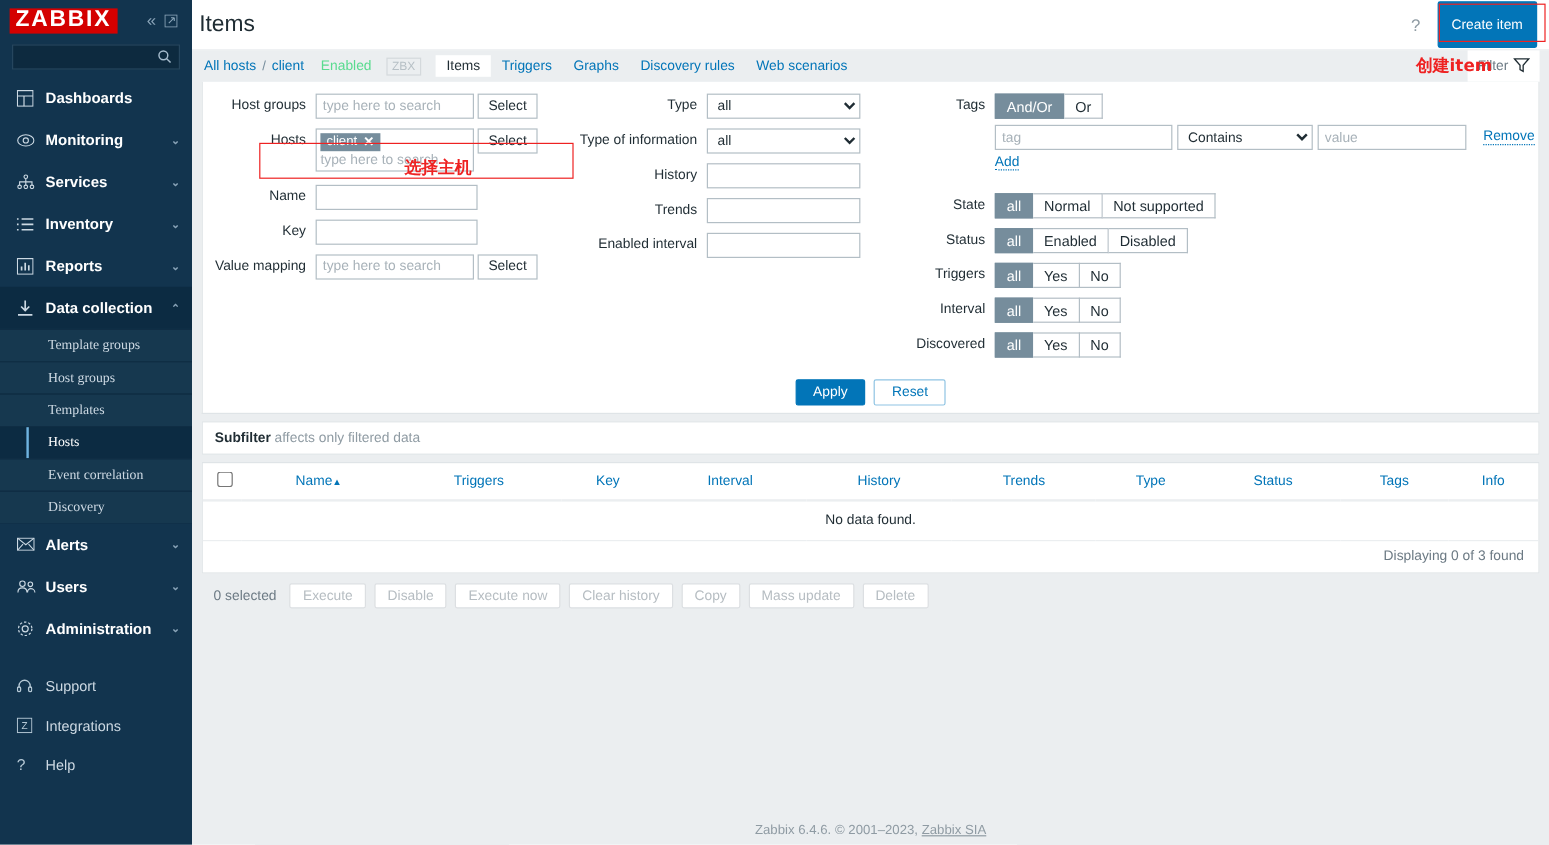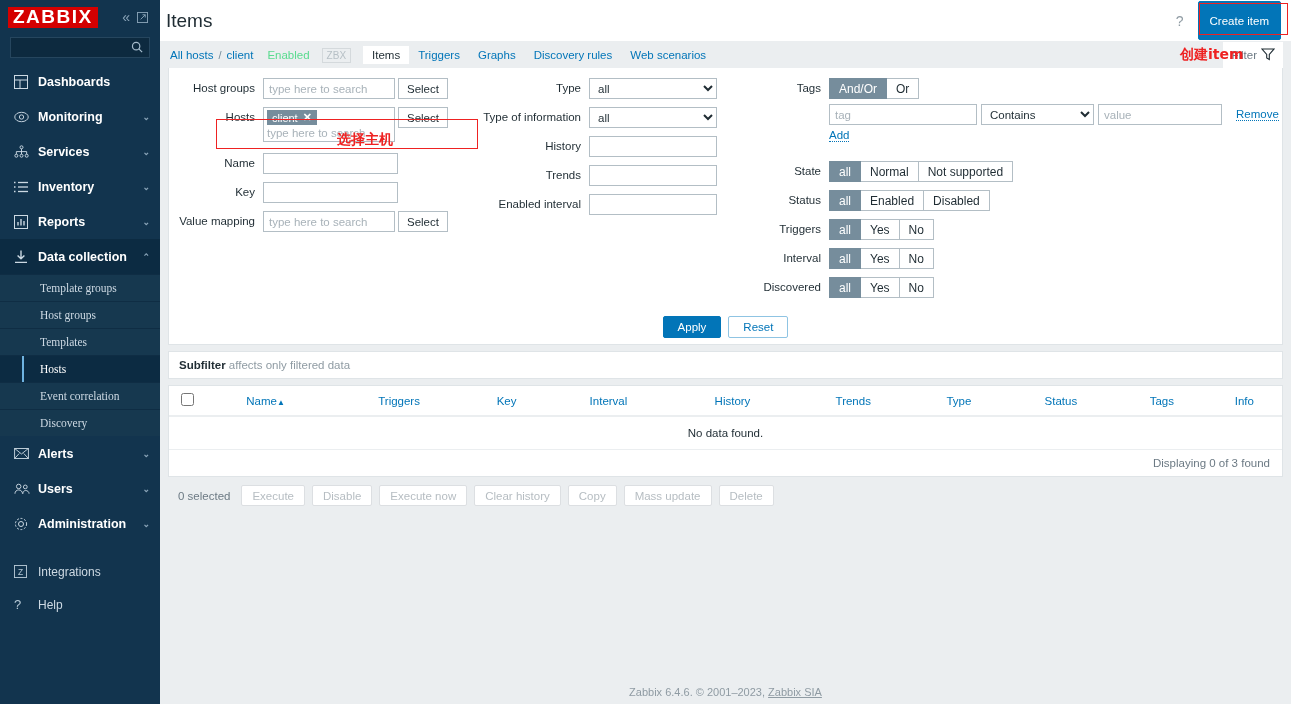--- a/index.html
+++ b/index.html
@@ -393,20 +393,30 @@
       <svg width="14" height="14" viewBox="0 0 14 14">
           <circle cx="7" cy="7" r="2.5" fill="none" stroke="#ccd9e3"></circle>
           <circle cx="7" cy="7" r="5.6" fill="none" stroke="#ccd9e3" stroke-dasharray="2 1.6"></circle>
         </svg>
     </span>
     <span class="lbl">Administration</span>
     <span class="car">⌄</span>
   </div>
 
   <div class="sb-foot">
+    <div class="sb-item">
+      <span class="ic">
+        <svg width="13" height="13" viewBox="0 0 14 14">
+            <path d="M2 9V7a5 5 0 0110 0v2" fill="none" stroke="#b6c9d6" stroke-width="1.2"></path>
+            <rect x="0.6" y="8" width="2.8" height="4.2" rx="1.2" fill="none" stroke="#b6c9d6" stroke-width="1.2"></rect>
+            <rect x="10.6" y="8" width="2.8" height="4.2" rx="1.2" fill="none" stroke="#b6c9d6" stroke-width="1.2"></rect>
+          </svg>
+      </span>
+      <span class="lbl">Support</span>
+    </div>
     <div class="sb-item">
       <span class="ic">
         <svg width="13" height="13" viewBox="0 0 14 14">
             <rect x="0.5" y="0.5" width="13" height="13" fill="none" stroke="#b6c9d6"></rect>
             <text x="7" y="10.5" font-size="9" fill="#b6c9d6" text-anchor="middle" font-family="Liberation Sans">Z</text>
           </svg>
       </span>
       <span class="lbl">Integrations</span>
     </div>
     <div class="sb-item">

